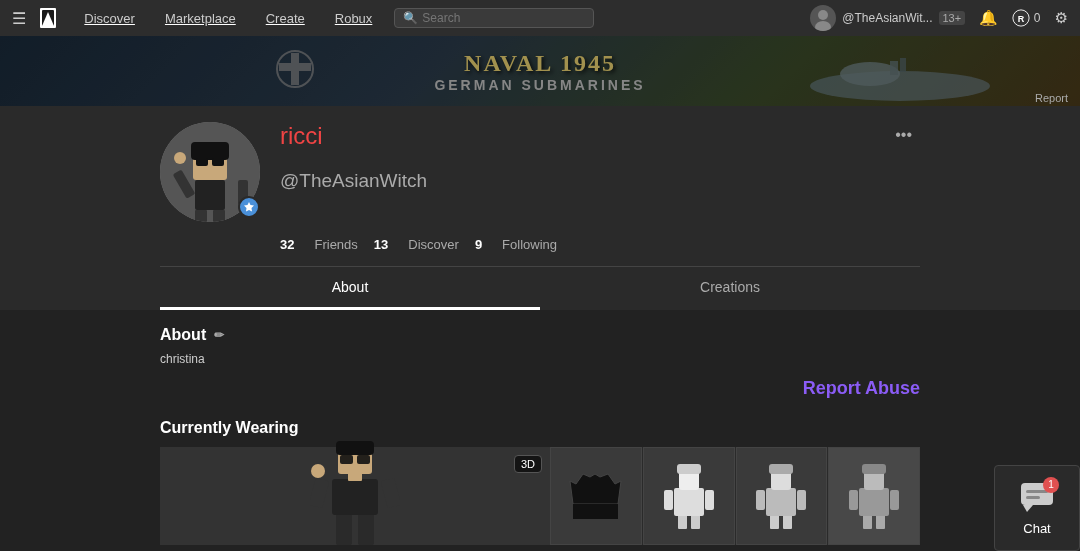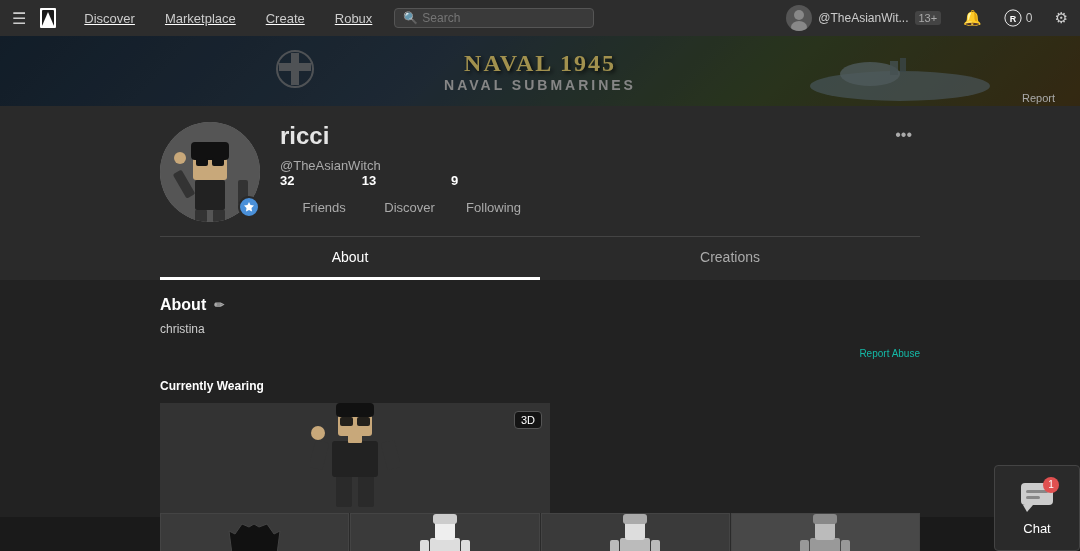--- a/index.html
+++ b/index.html
@@ -65,21 +65,21 @@
       color: #84cc16;
       font-size: 12px;
       outline: none;
       width: 160px;
     }
     .search-icon-nav { color: #aaa; font-size: 12px; margin-right: 4px; }
     .nav-right {
       margin-left: auto;
       display: flex;
       align-items: center;
-      gap: 22px;
+      gap: 14px;
       justify-content: center;
     }
     .nav-avatar-small {
       width: 26px;
       height: 26px;
       border-radius: 50%;
       background: #555;
       display: flex;
       align-items: center;
       justify-content: center;
@@ -137,21 +137,21 @@
       letter-spacing: 3px;
     }
     .banner-ad-overlay {
       position: absolute;
       top: 0; left: 0; right: 0; bottom: 0;
       background: rgba(0,0,0,0.3);
     }
     .report-link {
       position: absolute;
       bottom: 2px;
-      right: 25px;
+      right: 12px;
       font-size: 11px;
       color: #aaa;
       cursor: pointer;
     }
 
     
     .profile-section {
       background: #2a2a2a;
       padding: 16px 160px 0 160px;
       position: relative;
@@ -195,39 +195,39 @@
       justify-content: center;
       font-size: 10px;
       color: white;
       border: 2px solid #2a2a2a;
     }
     .profile-info {
       flex: 1;
     }
     .profile-username {
       font-size: 24px;
-      font-weight: 700;
-      color: #e5e5e5;
-      margin-bottom: 8px;
+      font-weight: 400;
+      color: #ef4444;
+      margin-bottom: 20px;
     }
     .profile-handle {
+      font-size: 19px;
+      color: #aaa;
+      margin-bottom: 18px;
+    }
+    .profile-stats {
+      display: flex;
+      gap: 16px;
+      align-items: center;
       font-size: 13px;
-      color: #aaa;
-      margin-bottom: 0;
-    }
-    .profile-stats {
-      display: flex;
-      gap: 16px;
-      align-items: center;
-      font-size: 13px;
     }
     .stat-item {
       display: flex;
-      gap: 8px;
-      align-items: flex-start;
+      gap: 20px;
+      align-items: flex-end;
     }
     .stat-num {
       font-weight: 700;
       color: #fff;
     }
     .stat-label {
       color: #aaa;
       margin-top: 27px;
     }
     .more-options {
@@ -283,40 +283,40 @@
       color: #aaa;
       cursor: pointer;
     }
     .about-text {
       font-size: 12px;
       color: #ccc;
     }
     .report-abuse-link {
       text-align: right;
       margin-top: 12px;
-      font-size: 10px;
-      color: #14b8a6;
-      cursor: pointer;
+      font-size: 18px;
+      color: #8b5cf6;
+      cursor: pointer;
+      font-weight: bold;
     }
 
     
     .wearing-section {
       margin-top: 4px;
     }
     .wearing-title {
-      font-size: 12px;
+      font-size: 16px;
       font-weight: 700;
       color: #fff;
       margin-bottom: 10px;
     }
     .wearing-display {
       display: flex;
       height: 98px;
       gap: 0;
-      flex-direction: column;
     }
     .wearing-3d {
       width: 390px;
       background: #333;
       position: relative;
       flex-shrink: 0;
       display: flex;
       align-items: center;
       justify-content: center;
     }
@@ -456,21 +456,21 @@
 
   <div style="position:absolute;left:275px;top:50%;transform:translateY(-50%);opacity:0.7;">
     <svg width="40" height="40" viewBox="0 0 40 40">
       <rect x="16" y="4" width="8" height="32" fill="#666"></rect>
       <rect x="4" y="14" width="32" height="8" fill="#666"></rect>
       <circle cx="20" cy="20" r="18" fill="none" stroke="#666" stroke-width="2"></circle>
     </svg>
   </div>
   <div class="banner-ad-content">
     <div class="banner-ad-title">NAVAL 1945</div>
-    <div class="banner-ad-subtitle">NAVAL SUBMARINES</div>
+    <div class="banner-ad-subtitle">GERMAN SUBMARINES</div>
   </div>
   <span class="report-link">Report</span>
 </div>
 
 <div class="profile-section">
   <div class="profile-header">
 
     <div class="avatar-container">
       <div class="avatar-img">
 

